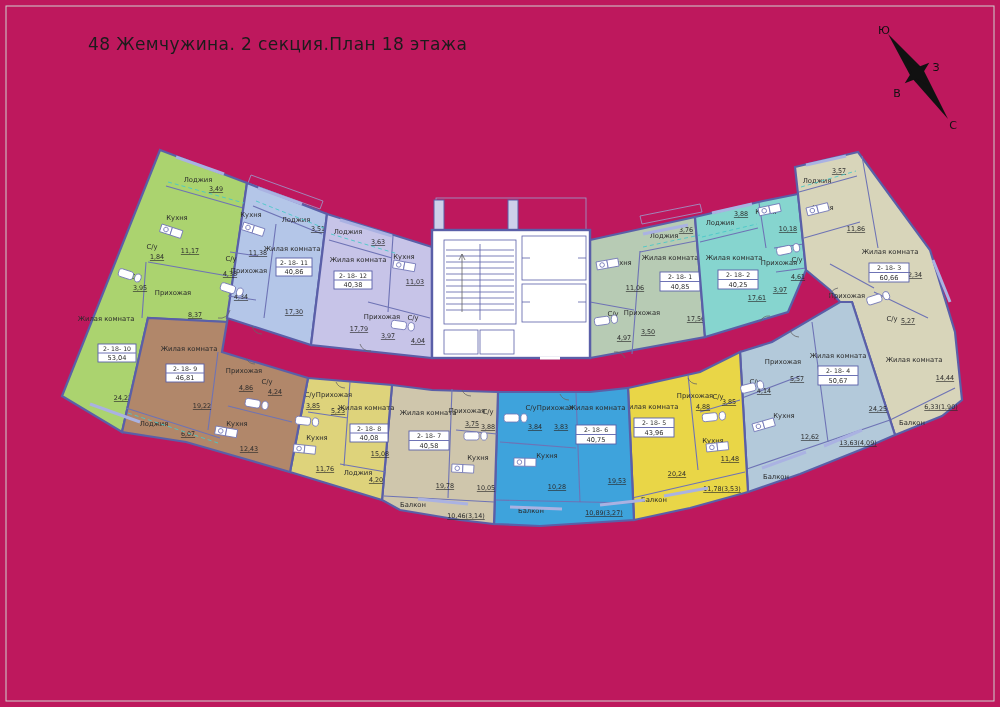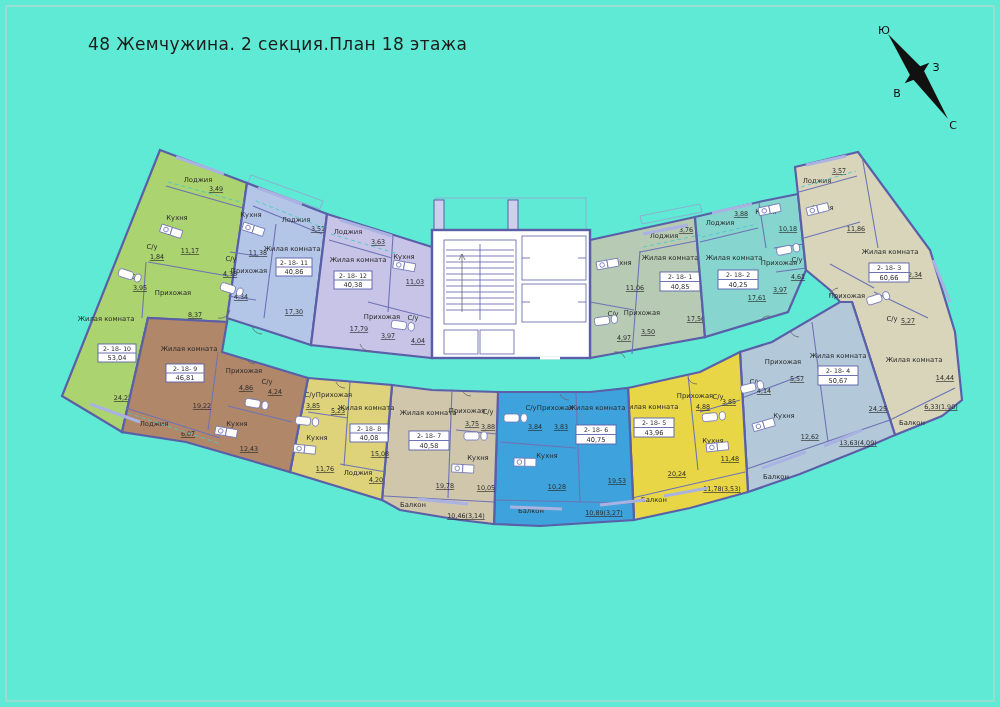--- a/index.html
+++ b/index.html
@@ -1,16 +1,16 @@
 <!DOCTYPE html>
 <html><head>
 <meta charset="utf-8">
 <style>
   html,body{margin:0;padding:0;background:#ffffff;}
-  .sheet{position:relative;width:1000px;height:707px;background:#5eead4;overflow:hidden;
+  .sheet{position:relative;width:1000px;height:707px;background:#be185d;overflow:hidden;
          font-family:"DejaVu Sans",sans-serif;}
   svg{position:absolute;left:0;top:0;}
   text{font-family:"DejaVu Sans",sans-serif;fill:#2b2b2b;}
   .ttl{font-size:17px;fill:#1c1c1c;letter-spacing:.4px;}
   .rn{font-size:6.8px;}
   .ar{font-size:6.4px;text-decoration:underline;}
   .bi{font-size:6.2px;}
   .bt{font-size:6.6px;}
   .cl{font-size:11px;fill:#111;}
   .apt{stroke:#5a5fa8;stroke-width:2.2;stroke-linejoin:miter;}

